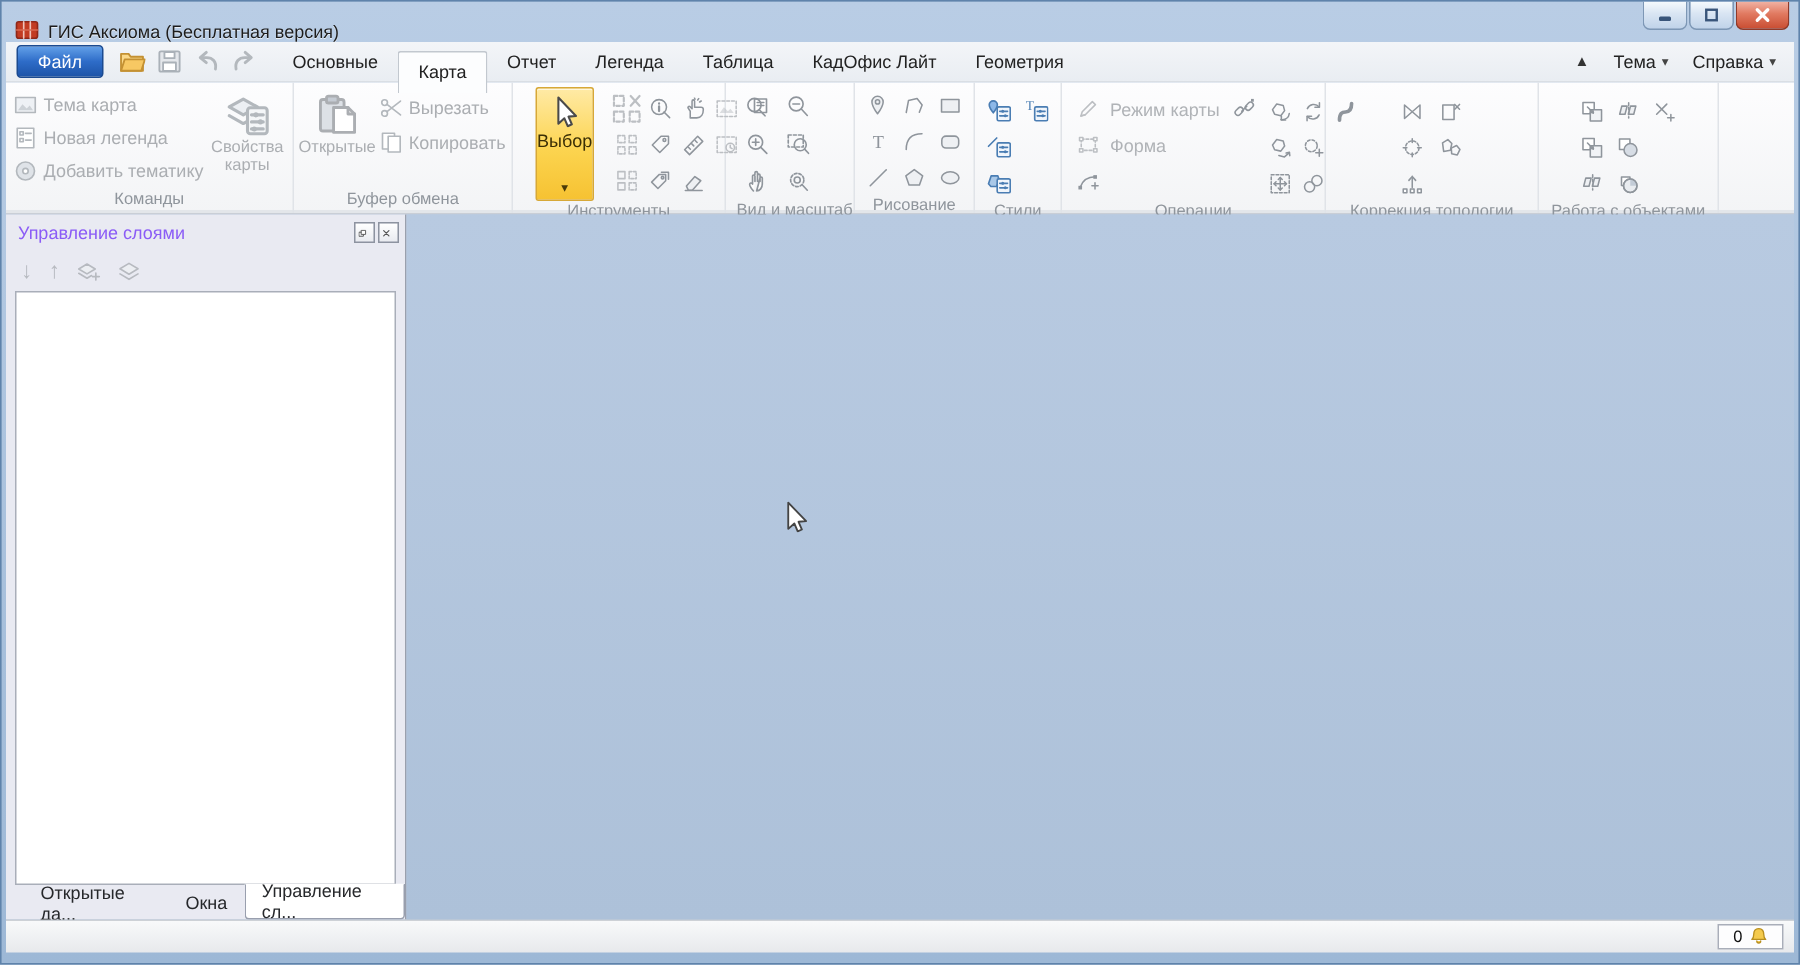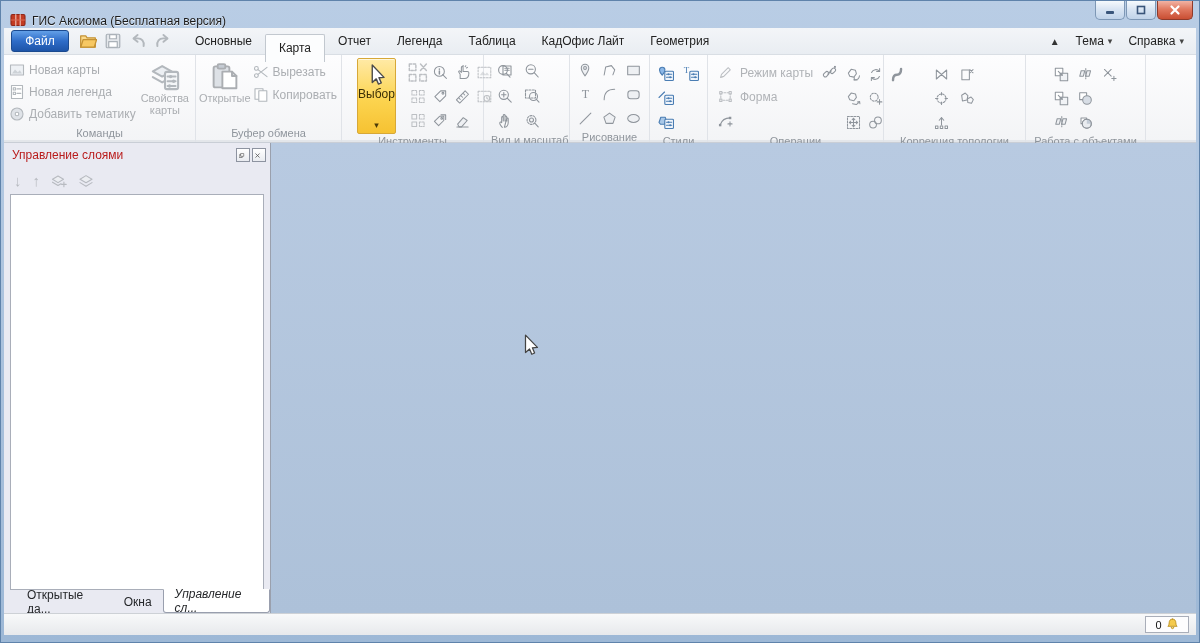--- a/index.html
+++ b/index.html
@@ -55,29 +55,29 @@
   .g-obj{grid-template-columns:repeat(3,24px);grid-auto-rows:24px;align-content:start;padding-top:4px;}
   .ibtn{width:21px;height:21px;display:flex;align-items:center;justify-content:center;color:#8f959c;border-radius:2px;}
   .ibtn.dim{color:#bcbfc3;}
   .ibtn.blue{color:#4a7db3;}
   .opsleft{display:flex;flex-direction:column;justify-content:flex-start;padding:4px 2px 0 4px;gap:3px;}
   .opsrow{display:flex;align-items:center;gap:4px;height:21px;color:#b0b3b7;white-space:nowrap;}
 
   
   .main{position:absolute;left:3px;top:142px;right:3px;height:470px;display:flex;}
   .panel{width:267px;background:#e9eaf2;border-right:1px solid #9aa0ad;display:flex;flex-direction:column;}
-  .phead{height:24px;display:flex;align-items:center;padding:0 4px 0 8px;color:#b91c1c;}
+  .phead{height:24px;display:flex;align-items:center;padding:0 4px 0 8px;color:#8b5cf6;}
   .phead .sp{flex:1;}
   .pbtn{width:14px;height:14px;border:1px solid #8d93a0;background:linear-gradient(#ffffff,#e9ebf0);margin-left:2px;display:flex;align-items:center;justify-content:center;color:#555;}
   .pbtn .icx{width:9px;height:9px;display:block;}
   .ptool{height:27px;display:flex;align-items:center;gap:11px;padding:0 10px;color:#b7bac0;font-size:15px;}
   .plist{flex:1;margin:0 6px;background:#fff;border:1px solid #a9aeb9;}
   .ptabs{height:23px;display:flex;align-items:stretch;padding-left:12px;}
   .ptab{padding:0 11px;display:flex;align-items:center;color:#26282b;}
-  .ptab.active{background:#fff;border:1px solid #999fae;border-top-color:#fff;margin-top:-1px;border-radius:0 0 3px 3px;position:relative;z-index:2;font-style:italic;}
+  .ptab.active{background:#fff;border:1px solid #999fae;border-top-color:#fff;margin-top:-1px;border-radius:0 0 3px 3px;position:relative;z-index:2;}
   .map{flex:1;background:linear-gradient(#b8cae1,#adc1d9);}
   .map-cursor{position:absolute;left:520px;top:330px;width:18px;height:24px;z-index:5;}
 
   
   .statusbar{position:absolute;left:3px;top:612px;right:3px;height:22px;background:linear-gradient(#f8f9fa,#e7e9ec);border-top:1px solid #cdd1d6;display:flex;align-items:center;}
   .notif{margin-left:auto;margin-right:7px;min-width:44px;height:17px;border:1px solid #a9aeb9;background:#fdfdfe;display:flex;align-items:center;justify-content:center;gap:4px;padding:0 4px;}
   .notif .cnt{font-size:11px;color:#111;}
   .icbell{width:13px;height:13px;display:block;}
 </style>
 </head>
@@ -175,21 +175,21 @@
     <div class="rgroup" style="width:192px">
       <div class="gbody">
         <div class="cmdcol" style="flex:1">
           <div class="cmditem">
               <span class="ic16 gray"><svg viewBox="0 0 16 16" width="100%" height="100%" preserveAspectRatio="xMidYMid meet">
                   <g fill="none" stroke="currentColor" stroke-width="1.1" stroke-linecap="round" stroke-linejoin="round">
                     <rect x="1.5" y="3" width="13" height="10" fill="#eef1f5"></rect>
                     <path d="M3 11.5l3-4 2.8 2.8 2-2 2.2 3.2z" fill="currentColor" stroke="none" opacity=".55"></path>
                   </g>
                 </svg></span>
-              <span>Новая карты</span>
+              <span>Тема карта</span>
             </div>
           <div class="cmditem">
               <span class="ic16 gray"><svg viewBox="0 0 16 16" width="100%" height="100%" preserveAspectRatio="xMidYMid meet">
                   <g fill="none" stroke="currentColor" stroke-width="1.1" stroke-linecap="round" stroke-linejoin="round">
                     <rect x="2.5" y="1.5" width="11" height="13" fill="#fff"></rect>
                     <rect x="4.3" y="3.8" width="2.2" height="2.2"></rect>
                     <path d="M8 4.9h3.8"></path>
                     <rect x="4.3" y="8.3" width="2.2" height="2.2"></rect>
                     <path d="M8 9.4h3.8"></path>
                   </g>

